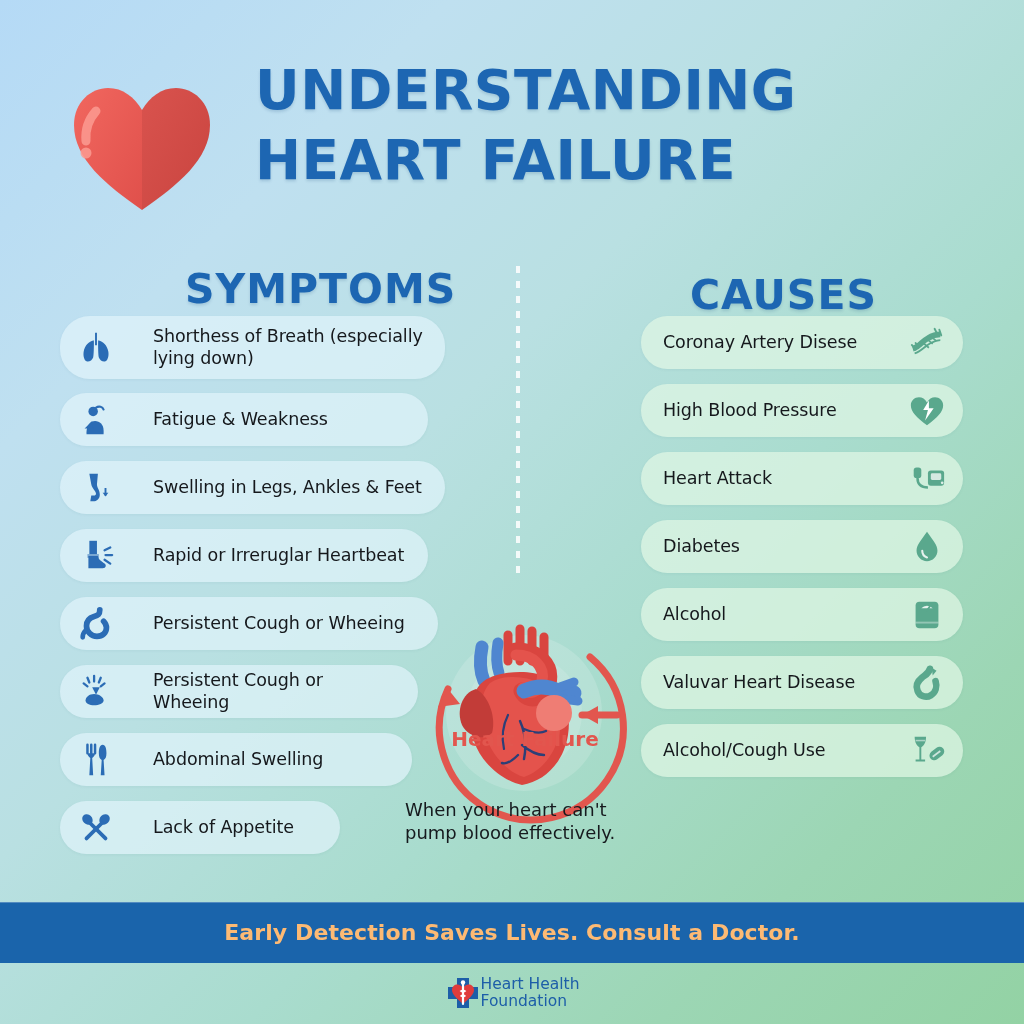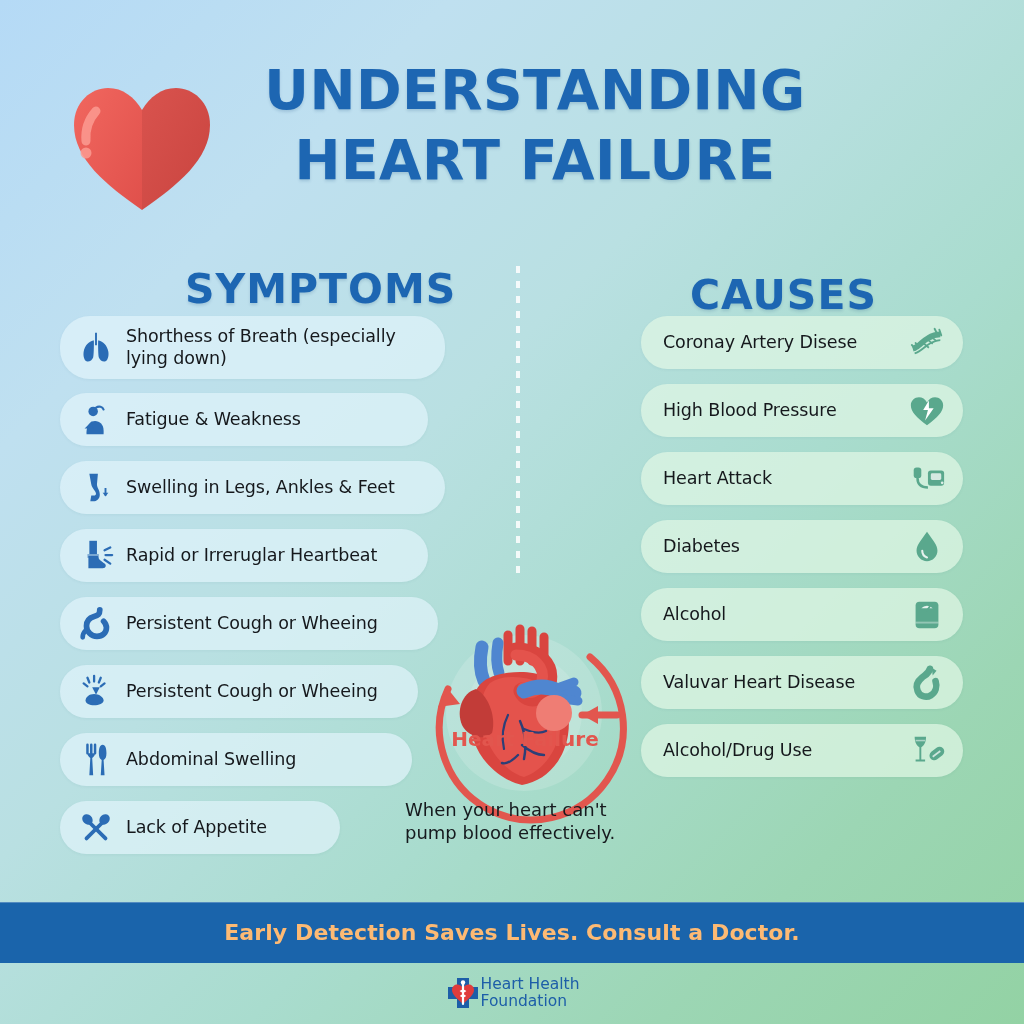--- a/index.html
+++ b/index.html
@@ -14,21 +14,21 @@
     position:absolute; inset:0;
     width:1024px; height:1024px;
     background:
       linear-gradient(135deg,#b5daf6 0%, #bfe0f0 22%, #b9e0e2 42%, #a9dcce 62%, #9cd6b4 82%, #93d2a4 100%);
   }
   
   #header{ position:absolute; left:0; top:55px; width:1024px; height:175px; }
   #logo-heart{ position:absolute; left:66px; top:22px; width:152px; height:140px; }
   #title-block{
     position:absolute; left:255px; top:0px; width:560px;
-    text-align:center;
+    text-align:left;
   }
   .title-line{
     font-family:"DejaVu Sans", sans-serif;
     font-weight:bold;
     font-size:55px;
     letter-spacing:0.5px;
     line-height:1.28;
     color:#1d66b2;
     text-shadow:0 2px 3px rgba(20,70,120,.18);
   }
@@ -57,21 +57,21 @@
   .pill{
     position:relative;
     display:flex; align-items:center;
     height:53px; margin-bottom:15px;
     border-radius:30px;
     box-shadow:0 1px 3px rgba(60,110,130,.07);
   }
   .pill.tall{ height:63px; margin-bottom:14px; }
   #symptoms-list .pill{
     background:rgba(225,243,251,.70);
-    padding-left:14px; padding-right:18px;
+    padding-left:14px; padding-right:18px;gap:27px;
   }
   #causes-list .pill{
     background:rgba(224,246,229,.72);
     padding-left:22px; padding-right:14px;
     justify-content:space-between;
   }
   .pill-icon{ width:44px; height:40px; flex:0 0 44px; display:flex; align-items:center; justify-content:center; }
   #symptoms-list .pill-icon{ margin-right:8px; }
   #causes-list  .pill-icon{ margin-left:10px; }
   .pill-label{
@@ -283,21 +283,21 @@
       <div class="pill" style="width: 322px;">
         <span class="pill-label">Valuvar Heart Disease</span>
         <span class="pill-icon">
           <svg viewBox="0 0 40 40" width="38" height="38" fill="#5aa88d">
             <path d="M23 5c-1 5-4 6-8 9-5 4-7 9-5 14 2 6 9 8 14 5 5-3 7-9 5-15" stroke="#5aa88d" stroke-width="7" fill="none" stroke-linecap="round"></path>
             <path d="M25 4l5 3-4 5z"></path>
           </svg>
         </span>
       </div>
       <div class="pill" style="width: 322px;">
-        <span class="pill-label">Alcohol/Drug Use</span>
+        <span class="pill-label">Alcohol/Cough Use</span>
         <span class="pill-icon">
           <svg viewBox="0 0 40 40" width="38" height="38" fill="#5aa88d">
             <path d="M7 5h12c0 7-3 10-5 11v13h4v2H8v-2h4V16C10 15 7 12 7 5z"></path>
             <path d="M8 9h10" stroke="#ffffff" stroke-width="1.6" opacity=".5"></path>
             <rect x="22" y="18" width="17" height="10" rx="5" transform="rotate(-38 30 23)"></rect>
             <path d="M26 26l8-6" stroke="#ffffff" stroke-width="1.8" opacity=".7"></path>
           </svg>
         </span>
       </div>
     </div>

